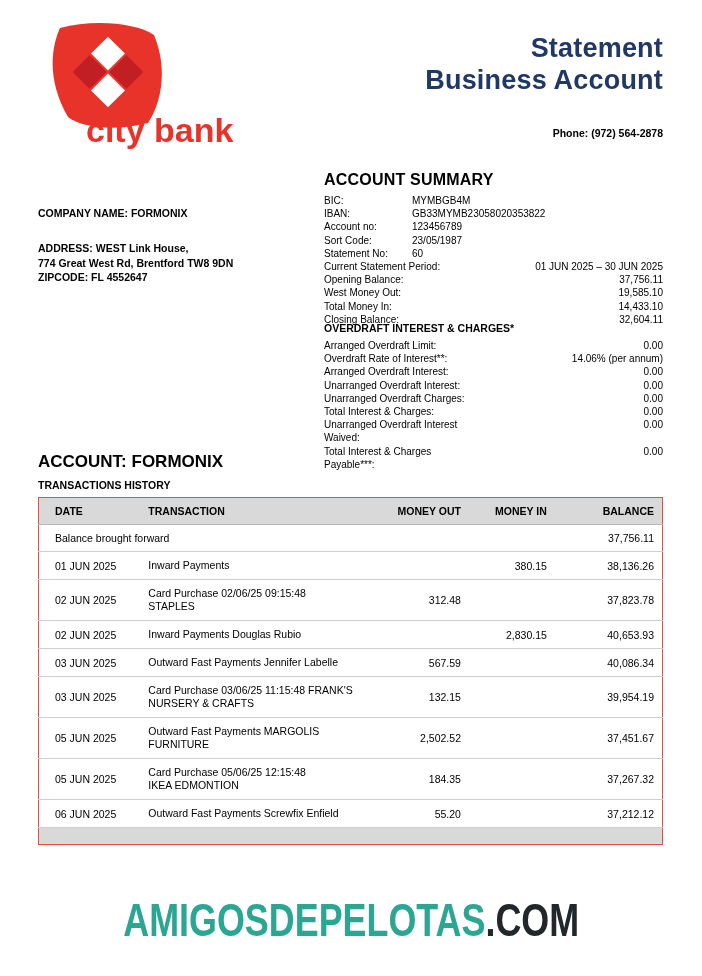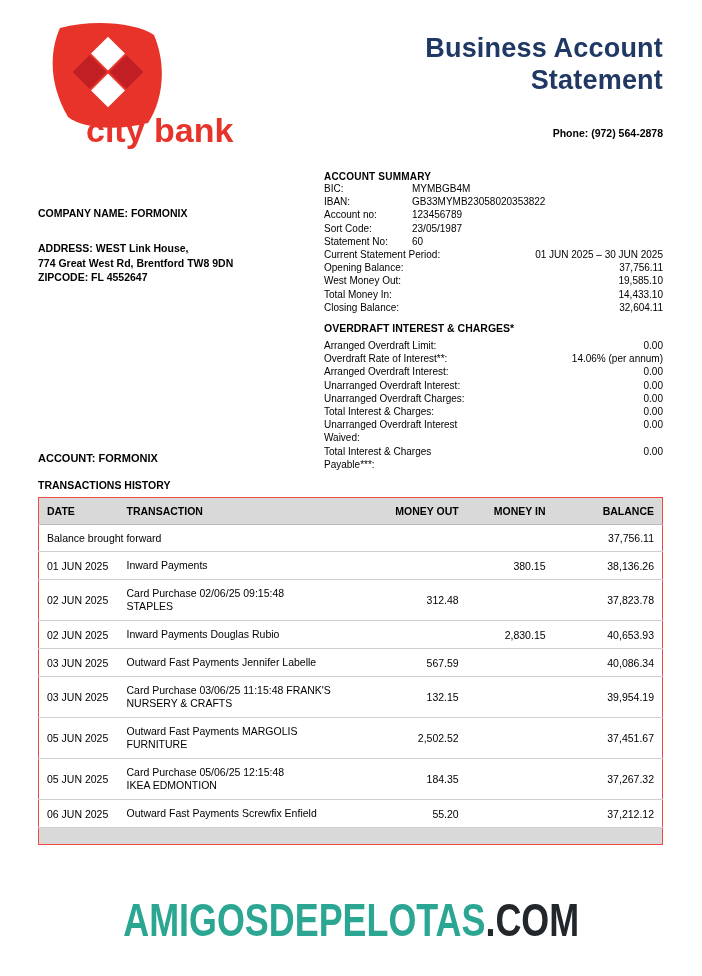--- a/index.html
+++ b/index.html
@@ -17,37 +17,37 @@
   .contact-block { position:absolute; right:39px; top:126px; text-align:right;
     font-size:10.5px; font-weight:bold; line-height:14px; }
 
   
   .company { position:absolute; left:38px; top:207px; width:280px; font-weight:bold; font-size:10.5px; }
   .company .name { margin-bottom:22px; }
   .company .addr-line { line-height:14.5px; }
 
   
   .summary { position:absolute; left:324px; top:171px; width:339px; }
-  .summary h2 { font-size:10px; font-weight:bold; letter-spacing:.2px; }
+  .summary h2 { font-size:16px; font-weight:bold; margin-bottom:5px; letter-spacing:.2px; }
   .kv { display:flex; font-size:10px; line-height:13.2px; }
   .kv .k { flex:0 0 150px; }
   .kv-mid .k { flex:0 0 88px; }
   .kv-mid .v { flex:1; }
   .kv-r .v { flex:1; text-align:right; }
 
   .overdraft { position:absolute; left:324px; top:322px; width:339px; }
   .overdraft h3 { font-size:10.5px; font-weight:bold; margin-bottom:5px; }
 
   
-  .acct-heading { position:absolute; left:38px; top:452px; font-size:11px; font-weight:bold; }
+  .acct-heading { position:absolute; left:38px; top:452px; font-size:17px; font-weight:bold; }
   .tx-heading  { position:absolute; left:38px; top:479px; font-size:10.5px; font-weight:bold; }
 
   table.tx-table { position:absolute; left:38px; top:497px; width:625px;
     border-collapse:collapse; font-size:10.5px; border:1.5px solid #f04a42; }
-  .tx-table th, .tx-table td { padding:7px 8px; vertical-align:middle; text-align:left; }
+  .tx-table th, .tx-table td { padding:7px 16px; vertical-align:middle; text-align:left; }
   .tx-table thead th { background:#d9d9d9; font-weight:bold; border-bottom:1px solid #b9b9b9; }
   .tx-table tbody td { border-bottom:1px solid #cfcfcf; }
   .tx-table .num { text-align:right; }
   .tx-table .c-out { padding-right:14px; }
   .tx-table .c-in  { padding-right:22px;margin-top:43px; }
   .tx-table .c-bal { padding-right:8px; }
   .tx-table td.c-tx { white-space:pre-line; line-height:13px;margin-top:28px; }
   .tx-table td.c-date { white-space:nowrap; }
   .tx-table tr.bbf td { font-weight:normal; }
   .tx-table tr.empty-row td { background:#d9d9d9; height:17px; padding:0; border-bottom:none; }
@@ -71,22 +71,22 @@
         <rect x="-25" y="-25" width="24" height="24" fill="#ffffff"></rect>
         <rect x="1" y="-25" width="24" height="24" fill="#c21f25"></rect>
         <rect x="-25" y="1" width="24" height="24" fill="#c21f25"></rect>
         <rect x="1" y="1" width="24" height="24" fill="#ffffff"></rect>
       </g>
       <text x="60" y="122" font-size="34" font-weight="bold" fill="#e8332a" font-family="Liberation Sans, sans-serif">city bank</text>
     </svg>
   </div>
 
   <div class="title-block">
+    <div>Statement</div>
     <div>Business Account</div>
-    <div>Statement</div>
   </div>
 
   <div class="contact-block">
     <div>Phone: (972) 564-2878</div>
   </div>
 
   <div class="company">
     <div class="name">COMPANY NAME: FORMONIX</div>
     <div class="addr-line">ADDRESS: WEST Link House,</div>
     <div class="addr-line">774 Great West Rd, Brentford TW8 9DN</div>

